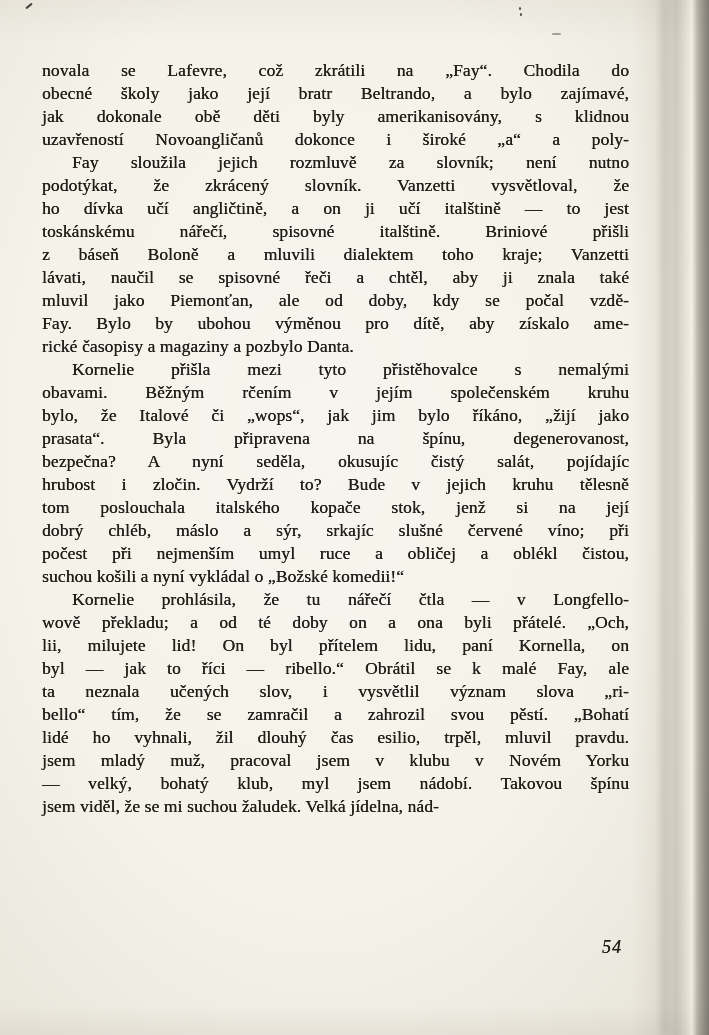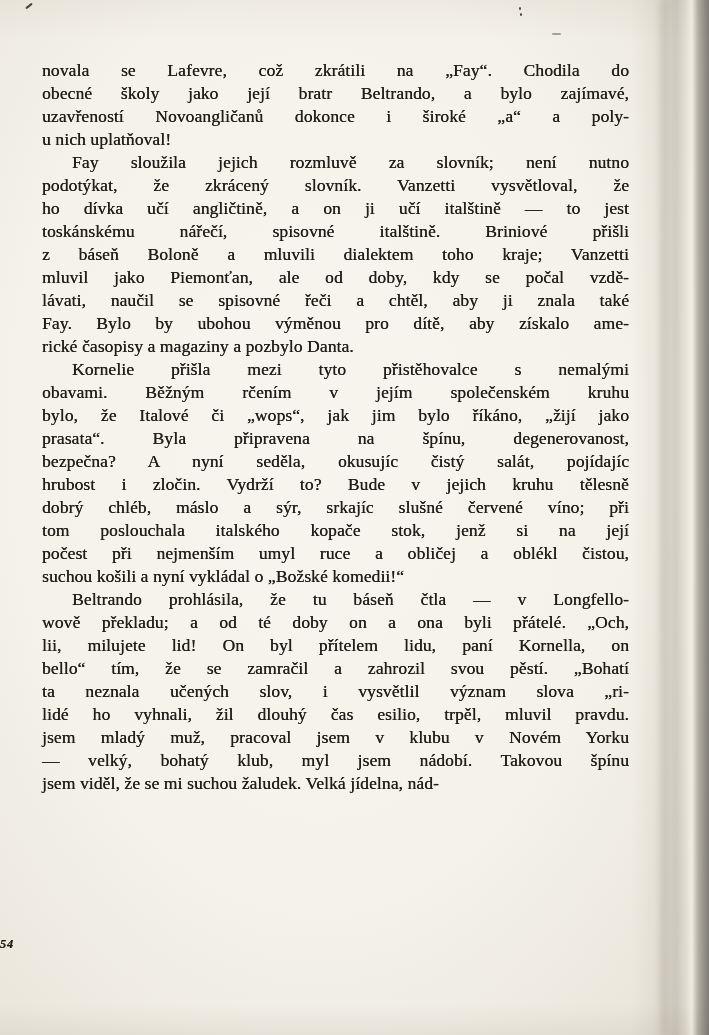--- a/index.html
+++ b/index.html
@@ -68,78 +68,78 @@
     text-align: justify;
     text-align-last: justify;
   }
   .line.last { text-align-last: left; }
   .line.indent { text-indent: 30px; }
   .page-number {
     position: absolute;
     top: 937px;
     left: 0;
     width: 622px;
-    text-align: left;
+    text-align: right;
     font-style: italic;
-    font-size: 12px;
+    font-size: 18px;
     letter-spacing: 1px;
     text-shadow: 0.25px 0 0 currentColor;
-    font-weight: bold;
   }
   .speck {
     position: absolute;
     background: #48443c;
     pointer-events: none;
   }
   .speck.mark-check { left: 25px; top: 5px; width: 8px; height: 2px; transform: rotate(-38deg); border-radius: 1px; }
   .speck.mark-dot-a { left: 519px; top: 7px; width: 2px; height: 3px; border-radius: 50%; }
   .speck.mark-dot-b { left: 520px; top: 13px; width: 2px; height: 3px; border-radius: 50%; }
   .speck.mark-dash { left: 552px; top: 33px; width: 9px; height: 2px; opacity: 0.45; border-radius: 1px; }
 </style>
 </head>
 <body>
 
 <div class="page">
   <div class="crease-line"></div>
   <div class="text-block">
       <div class="paragraph">
         <div class="line">novala se Lafevre, což zkrátili na „Fay“. Chodila do</div>
         <div class="line">obecné školy jako její bratr Beltrando, a bylo zajímavé,</div>
+        <div class="line">jak dokonale obě děti byly amerikanisovány, s klidnou</div>
         <div class="line">uzavřeností Novoangličanů dokonce i široké „a“ a poly-</div>
-        <div class="line last">u nich uplatňoval!</div>
       </div>
       <div class="paragraph">
         <div class="line indent">Fay sloužila jejich rozmluvě za slovník; není nutno</div>
         <div class="line">podotýkat, že zkrácený slovník. Vanzetti vysvětloval, že</div>
         <div class="line">ho dívka učí angličtině, a on ji učí italštině — to jest</div>
         <div class="line">toskánskému nářečí, spisovné italštině. Briniové přišli</div>
         <div class="line">z báseň Boloně a mluvili dialektem toho kraje; Vanzetti</div>
+        <div class="line">lávati, naučil se spisovné řeči a chtěl, aby ji znala také</div>
         <div class="line">mluvil jako Piemonťan, ale od doby, kdy se počal vzdě-</div>
-        <div class="line">lávati, naučil se spisovné řeči a chtěl, aby ji znala také</div>
         <div class="line">Fay. Bylo by ubohou výměnou pro dítě, aby získalo ame-</div>
         <div class="line last">rické časopisy a magaziny a pozbylo Danta.</div>
       </div>
       <div class="paragraph">
         <div class="line indent">Kornelie přišla mezi tyto přistěhovalce s nemalými</div>
         <div class="line">obavami. Běžným rčením v jejím společenském kruhu</div>
         <div class="line">bylo, že Italové či „wops“, jak jim bylo říkáno, „žijí jako</div>
         <div class="line">prasata“. Byla připravena na špínu, degenerovanost,</div>
         <div class="line">bezpečna? A nyní seděla, okusujíc čistý salát, pojídajíc</div>
         <div class="line">hrubost i zločin. Vydrží to? Bude v jejich kruhu tělesně</div>
+        <div class="line">tom poslouchala italského kopače stok, jenž si na její</div>
         <div class="line">dobrý chléb, máslo a sýr, srkajíc slušné červené víno; při</div>
-        <div class="line">tom poslouchala italského kopače stok, jenž si na její</div>
         <div class="line">počest při nejmenším umyl ruce a obličej a oblékl čistou,</div>
         <div class="line last">suchou košili a nyní vykládal o „Božské komedii!“</div>
       </div>
       <div class="paragraph">
-        <div class="line indent">Beltrando prohlásila, že tu báseň čtla — v Longfello-</div>
+        <div class="line indent">Kornelie prohlásila, že tu nářečí čtla — v Longfello-</div>
         <div class="line">wově překladu; a od té doby on a ona byli přátelé. „Och,</div>
         <div class="line">lii, milujete lid! On byl přítelem lidu, paní Kornella, on</div>
+        <div class="line">byl — jak to říci — ribello.“ Obrátil se k malé Fay, ale</div>
+        <div class="line">ta neznala učených slov, i vysvětlil význam slova „ri-</div>
         <div class="line">bello“ tím, že se zamračil a zahrozil svou pěstí. „Bohatí</div>
-        <div class="line">ta neznala učených slov, i vysvětlil význam slova „ri-</div>
         <div class="line">lidé ho vyhnali, žil dlouhý čas esilio, trpěl, mluvil pravdu.</div>
         <div class="line">jsem mladý muž, pracoval jsem v klubu v Novém Yorku</div>
         <div class="line">— velký, bohatý klub, myl jsem nádobí. Takovou špínu</div>
         <div class="line last">jsem viděl, že se mi suchou žaludek. Velká jídelna, nád-</div>
       </div>
     </div>
   <div class="page-number">54</div>
   <div class="speck mark-check"></div>
   <div class="speck mark-dot-a"></div>
   <div class="speck mark-dot-b"></div>

